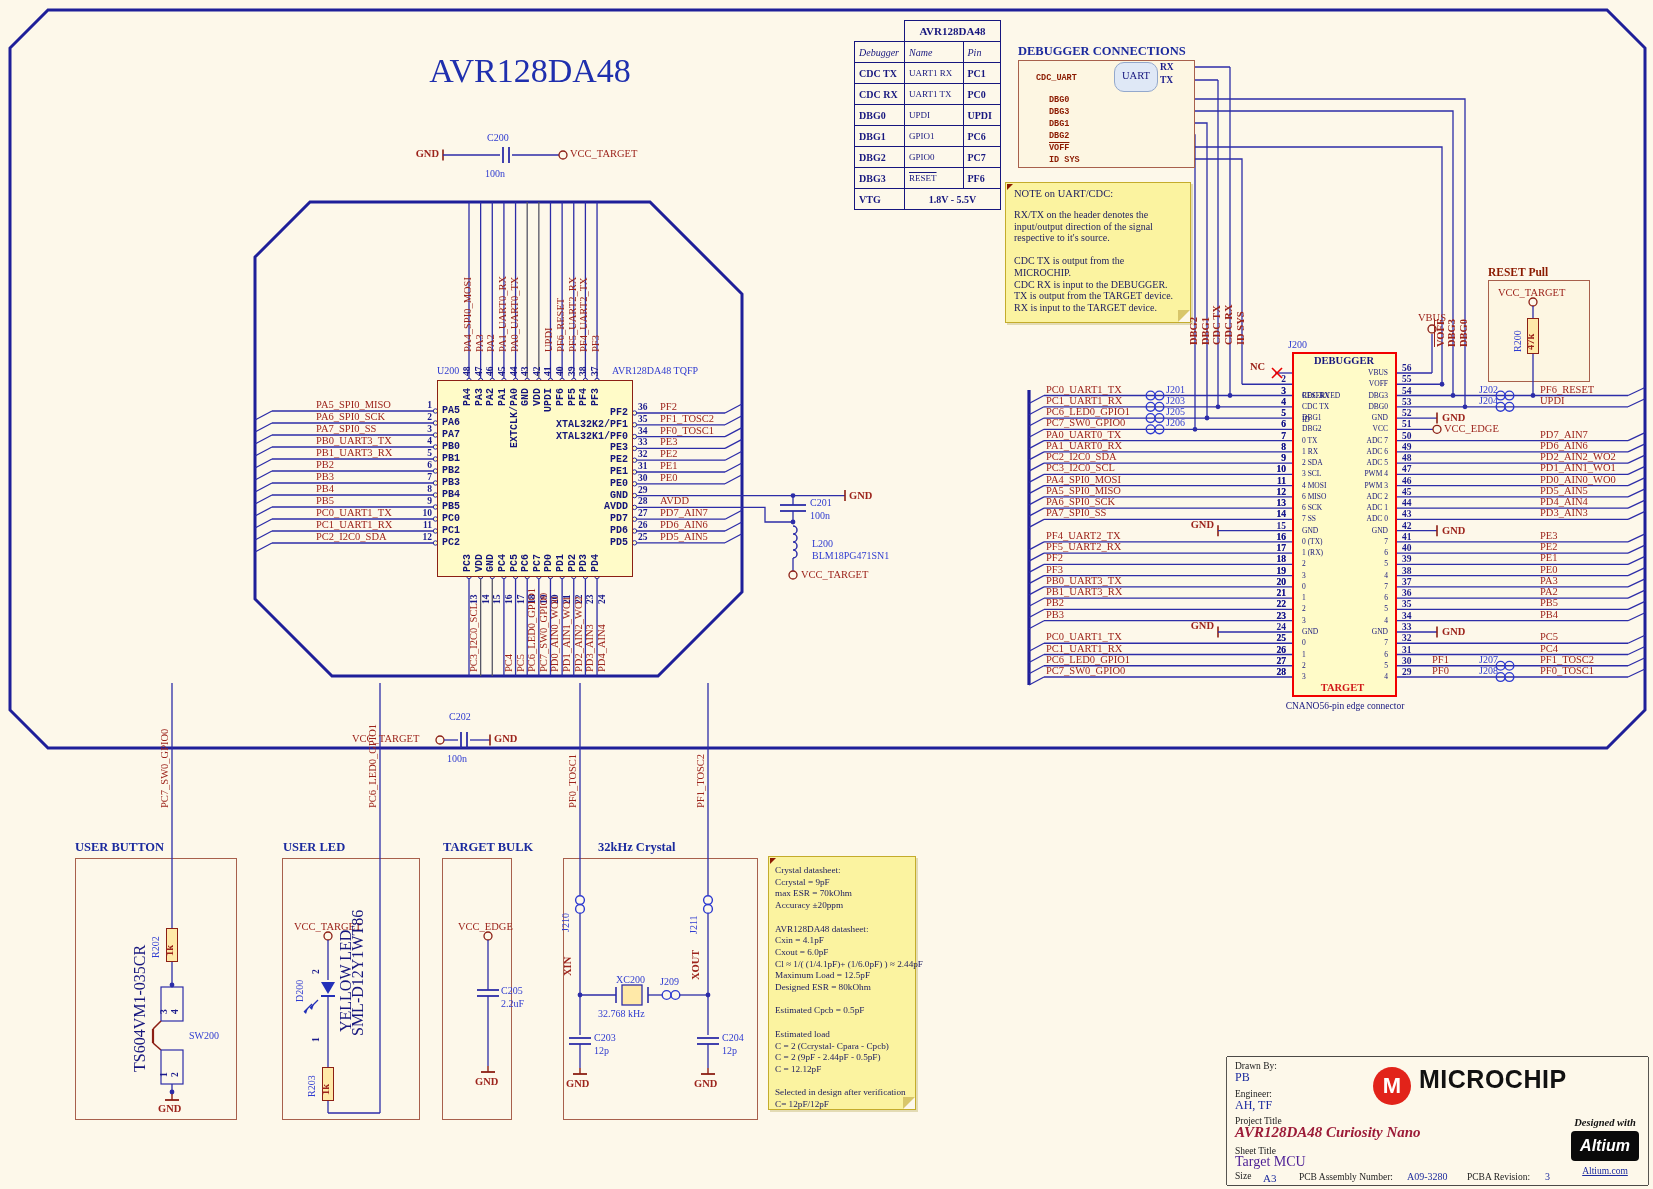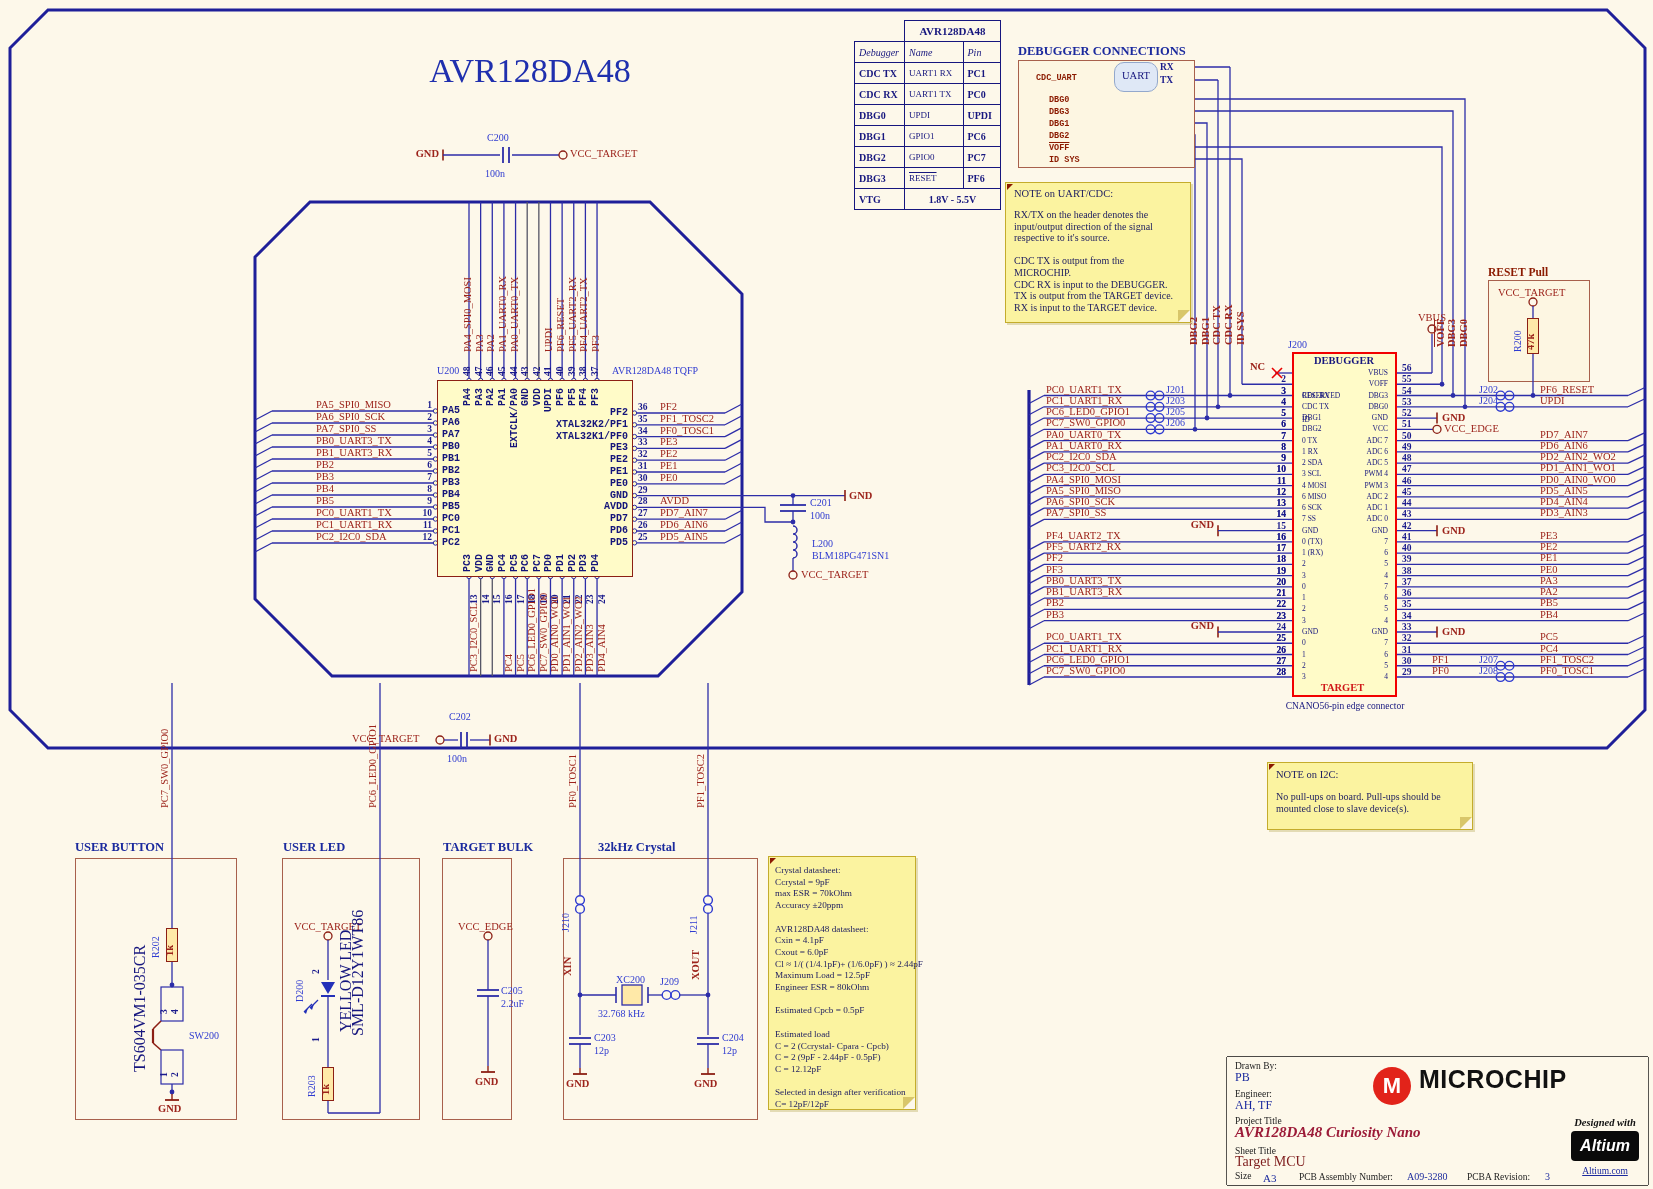--- a/index.html
+++ b/index.html
@@ -573,29 +573,20 @@
         <div class="noteline">respective to it's source.</div>
         <div class="noteline">&nbsp;</div>
         <div class="noteline">CDC TX is output from the</div>
         <div class="noteline">MICROCHIP.</div>
         <div class="noteline">CDC RX is input to the DEBUGGER.</div>
         <div class="noteline">TX is output from the TARGET device.</div>
         <div class="noteline">RX is input to the TARGET device.</div>
       </div>
   </div>
 
-  <div class="note" style="left:1267px;top:762px;width:206px;height:68px;">
-    <div class="tl"></div>
-      <div class="dog"></div>
-    <div class="ntitle" style="position:absolute;left:8px;top:6px;">NOTE on I2C:</div>
-    <div id="note-i2c-lines" style="position:absolute;left:8px;top:28px;">
-        <div class="noteline">No pull-ups on board. Pull-ups should be</div>
-        <div class="noteline">mounted close to slave device(s).</div>
-      </div>
-  </div>
 
   <div class="chip"></div>
   <div id="j200"></div>
 
   <div class="boxtitle" style="left:1488px;top:266px;font-size:11.5px;color:#8b1a00;">RESET Pull</div>
   <div class="box" style="left:1488px;top:280px;width:102px;height:102px;background:#fdf6e2;"></div>
 
   <div class="boxtitle" style="left:75px;top:840px;">USER BUTTON</div>
   <div class="box" style="left:75px;top:858px;width:162px;height:262px;"></div>
 
@@ -615,21 +606,21 @@
         <div class="noteline" style="font-size: 9.2px; line-height: 11.7px;">Crystal datasheet:</div>
         <div class="noteline" style="font-size: 9.2px; line-height: 11.7px;">Ccrystal = 9pF</div>
         <div class="noteline" style="font-size: 9.2px; line-height: 11.7px;">max ESR = 70kOhm</div>
         <div class="noteline" style="font-size: 9.2px; line-height: 11.7px;">Accuracy ±20ppm</div>
         <div class="noteline" style="font-size: 9.2px; line-height: 11.7px;">&nbsp;</div>
         <div class="noteline" style="font-size: 9.2px; line-height: 11.7px;">AVR128DA48 datasheet:</div>
         <div class="noteline" style="font-size: 9.2px; line-height: 11.7px;">Cxin = 4.1pF</div>
         <div class="noteline" style="font-size: 9.2px; line-height: 11.7px;">Cxout = 6.0pF</div>
         <div class="noteline" style="font-size: 9.2px; line-height: 11.7px;">Cl ≈ 1/( (1/4.1pF)+ (1/6.0pF) ) ≈ 2.44pF</div>
         <div class="noteline" style="font-size: 9.2px; line-height: 11.7px;">Maximum Load = 12.5pF</div>
-        <div class="noteline" style="font-size: 9.2px; line-height: 11.7px;">Engineer ESR = 80kOhm</div>
+        <div class="noteline" style="font-size: 9.2px; line-height: 11.7px;">Designed ESR = 80kOhm</div>
         <div class="noteline" style="font-size: 9.2px; line-height: 11.7px;">&nbsp;</div>
         <div class="noteline" style="font-size: 9.2px; line-height: 11.7px;">Estimated Cpcb = 0.5pF</div>
         <div class="noteline" style="font-size: 9.2px; line-height: 11.7px;">&nbsp;</div>
         <div class="noteline" style="font-size: 9.2px; line-height: 11.7px;">Estimated load</div>
         <div class="noteline" style="font-size: 9.2px; line-height: 11.7px;">C = 2 (Ccrystal- Cpara - Cpcb)</div>
         <div class="noteline" style="font-size: 9.2px; line-height: 11.7px;">C = 2 (9pF - 2.44pF - 0.5pF)</div>
         <div class="noteline" style="font-size: 9.2px; line-height: 11.7px;">C = 12.12pF</div>
         <div class="noteline" style="font-size: 9.2px; line-height: 11.7px;">&nbsp;</div>
         <div class="noteline" style="font-size: 9.2px; line-height: 11.7px;">Selected in design after verification</div>
         <div class="noteline" style="font-size: 9.2px; line-height: 11.7px;">C= 12pF/12pF</div>
@@ -637,21 +628,21 @@
   </div>
 
   <div id="tblock">
     <div class="lbl tb-lbl" style="left:8px;top:3px;">Drawn By:</div>
     <div class="lbl tb-val" style="left:8px;top:14px;">PB</div>
     <div class="lbl tb-lbl" style="left:8px;top:31px;">Engineer:</div>
     <div class="lbl tb-val" style="left:8px;top:42px;">AH, TF</div>
     <div class="lbl tb-lbl" style="left:8px;top:58px;">Project Title</div>
     <div class="lbl" style="left:8px;top:69px;font-size:15px;font-weight:bold;font-style:italic;color:#9c1b38;">AVR128DA48 Curiosity Nano</div>
     <div class="lbl tb-lbl" style="left:8px;top:88px;">Sheet Title</div>
-    <div class="lbl" style="left:8px;top:99px;font-size:14px;color:#7f1d1d;">Target MCU</div>
+    <div class="lbl" style="left:8px;top:99px;font-size:14px;color:#4c1d95;">Target MCU</div>
     <div class="lbl tb-lbl" style="left:8px;top:113px;">Size</div>
     <div class="lbl" style="left:36px;top:115px;font-size:11px;color:#1b2a9e;">A3</div>
     <div class="lbl tb-lbl" style="left:72px;top:114px;">PCB Assembly Number:</div>
     <div class="lbl" style="left:180px;top:114px;font-size:10px;color:#1b2a9e;">A09-3280</div>
     <div class="lbl tb-lbl" style="left:240px;top:114px;">PCBA Revision:</div>
     <div class="lbl" style="left:318px;top:114px;font-size:10px;color:#1b2a9e;">3</div>
     <div id="mchip-icon" style="left:146px;top:10px;">M</div>
     <div class="lbl" id="mchip-name" style="left:192px;top:16px;">MICROCHIP</div>
     <div class="lbl" style="left:338px;top:60px;width:80px;text-align:center;font-weight:bold;font-style:italic;font-size:10.5px;color:#111;">Designed with</div>
     <div id="altiumbox" style="left:344px;top:74px;width:68px;height:30px;line-height:30px;">Altium</div>

